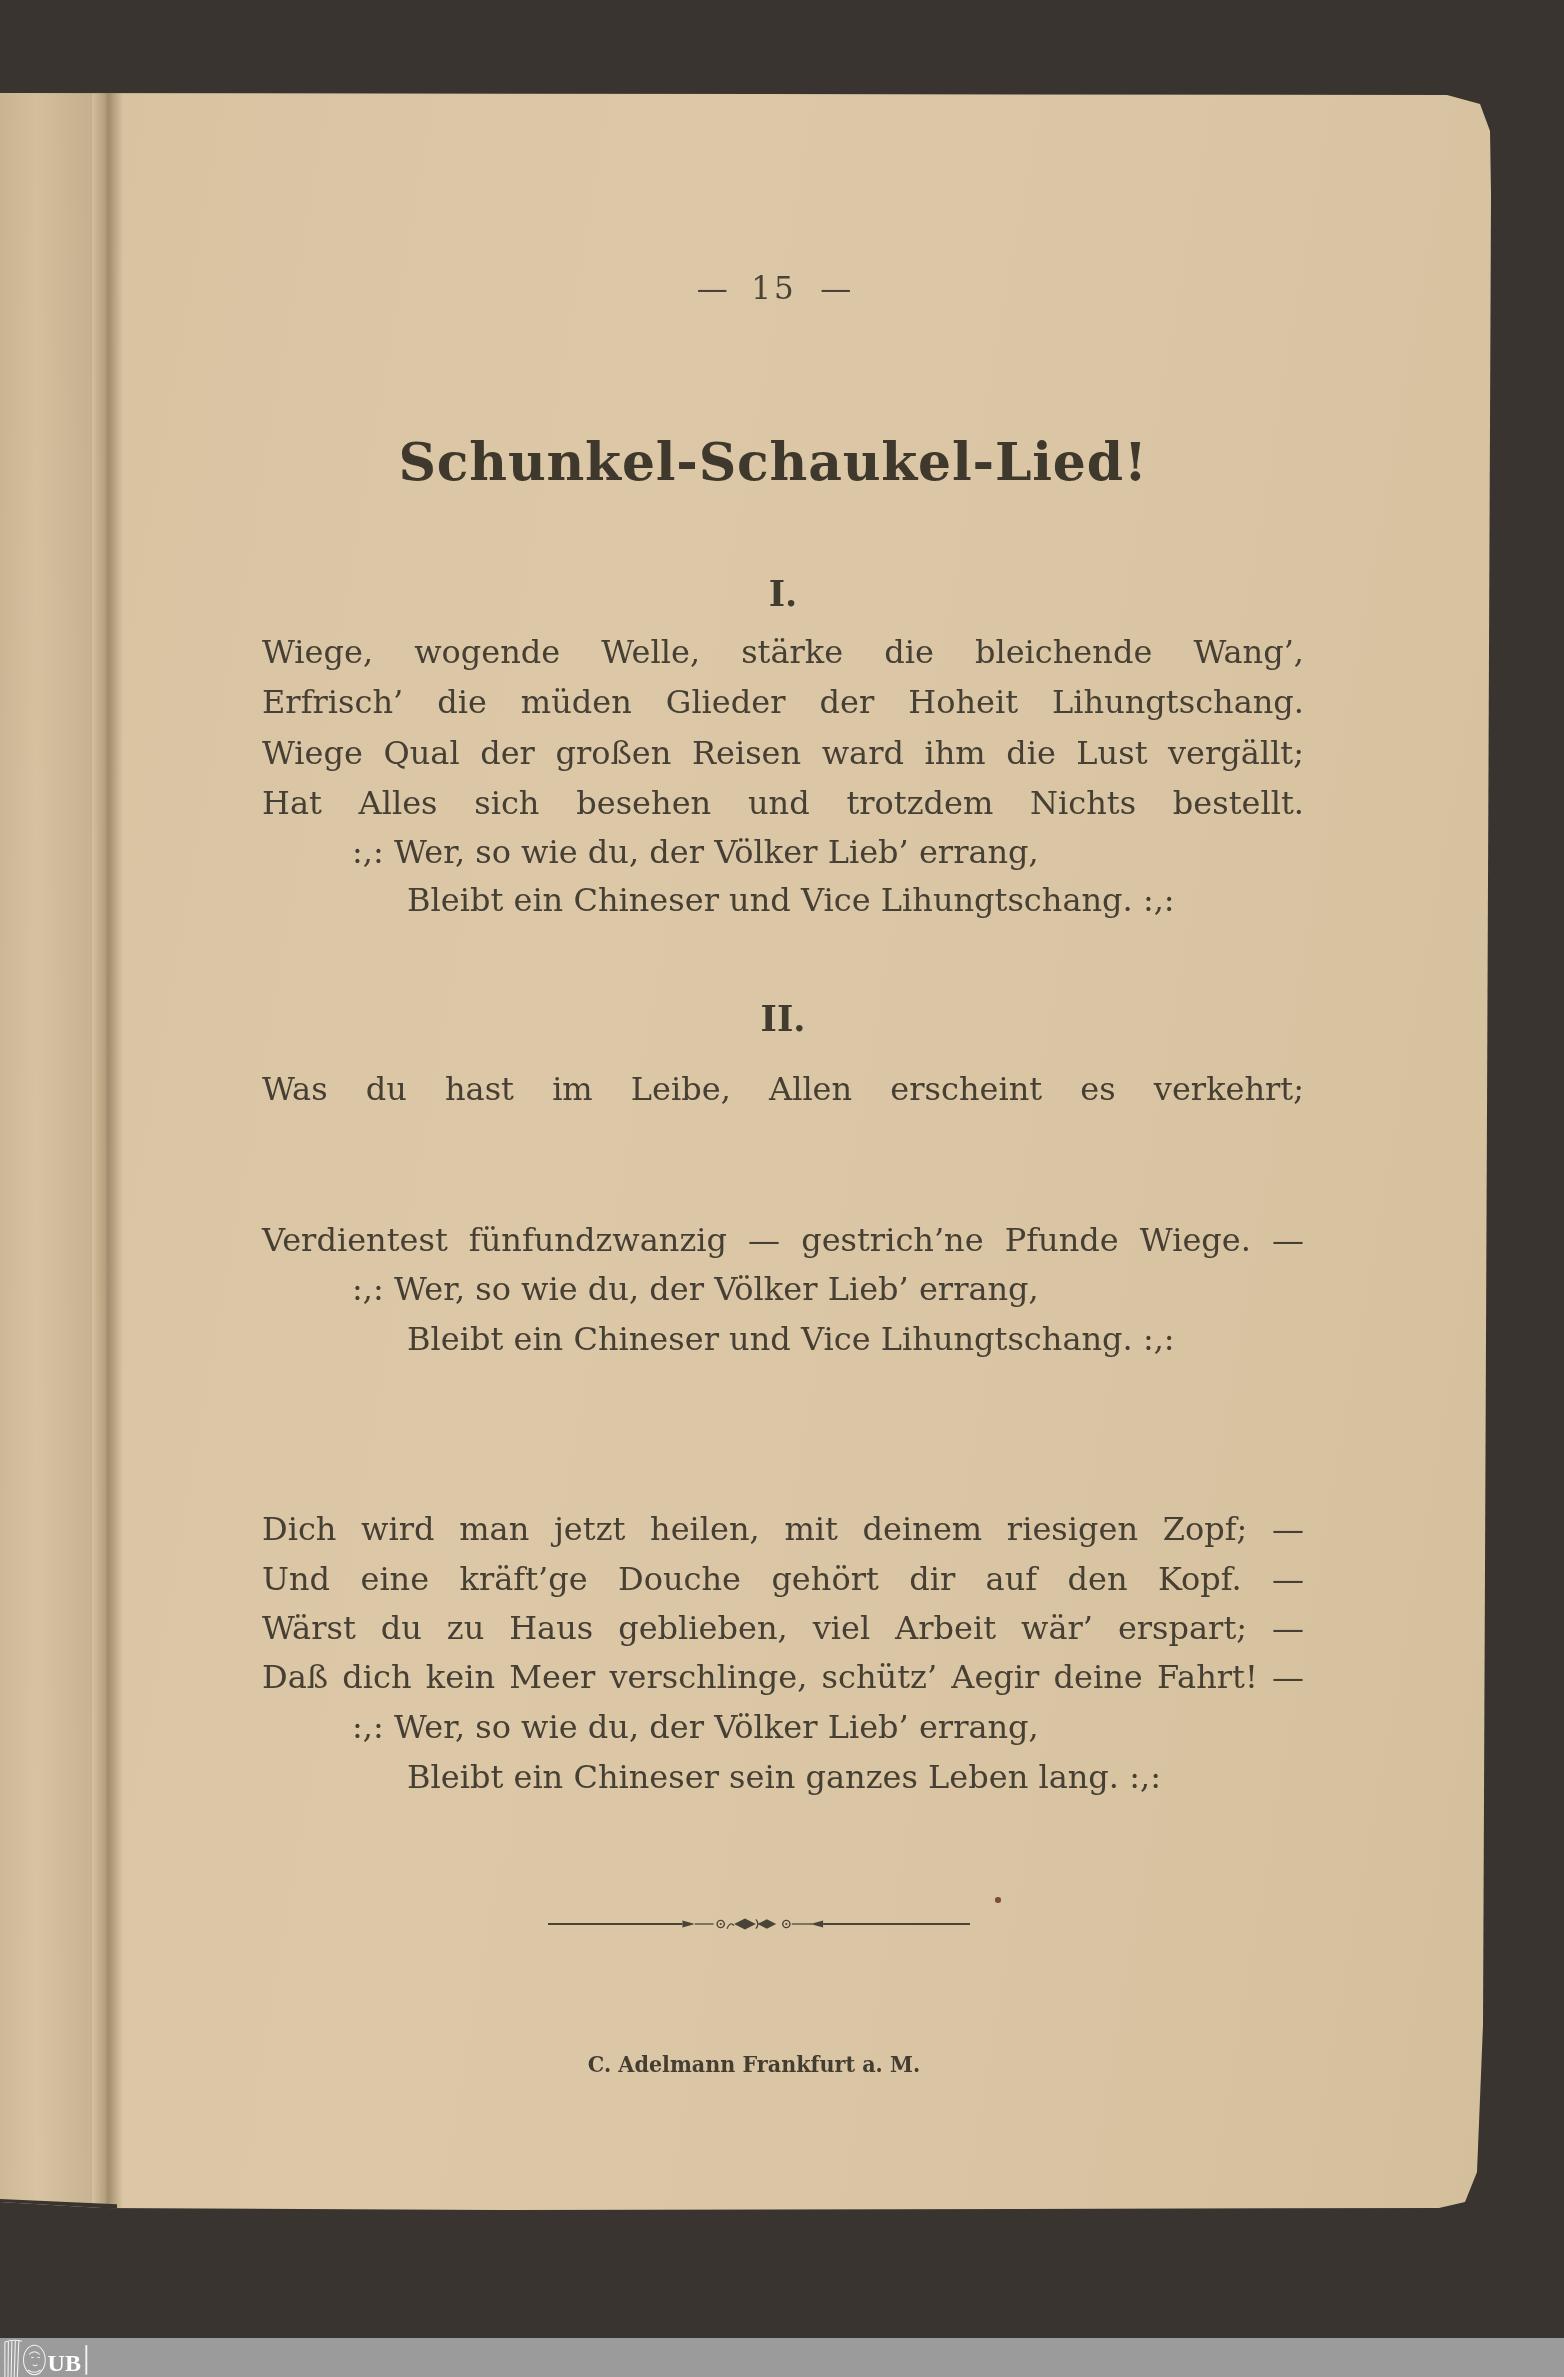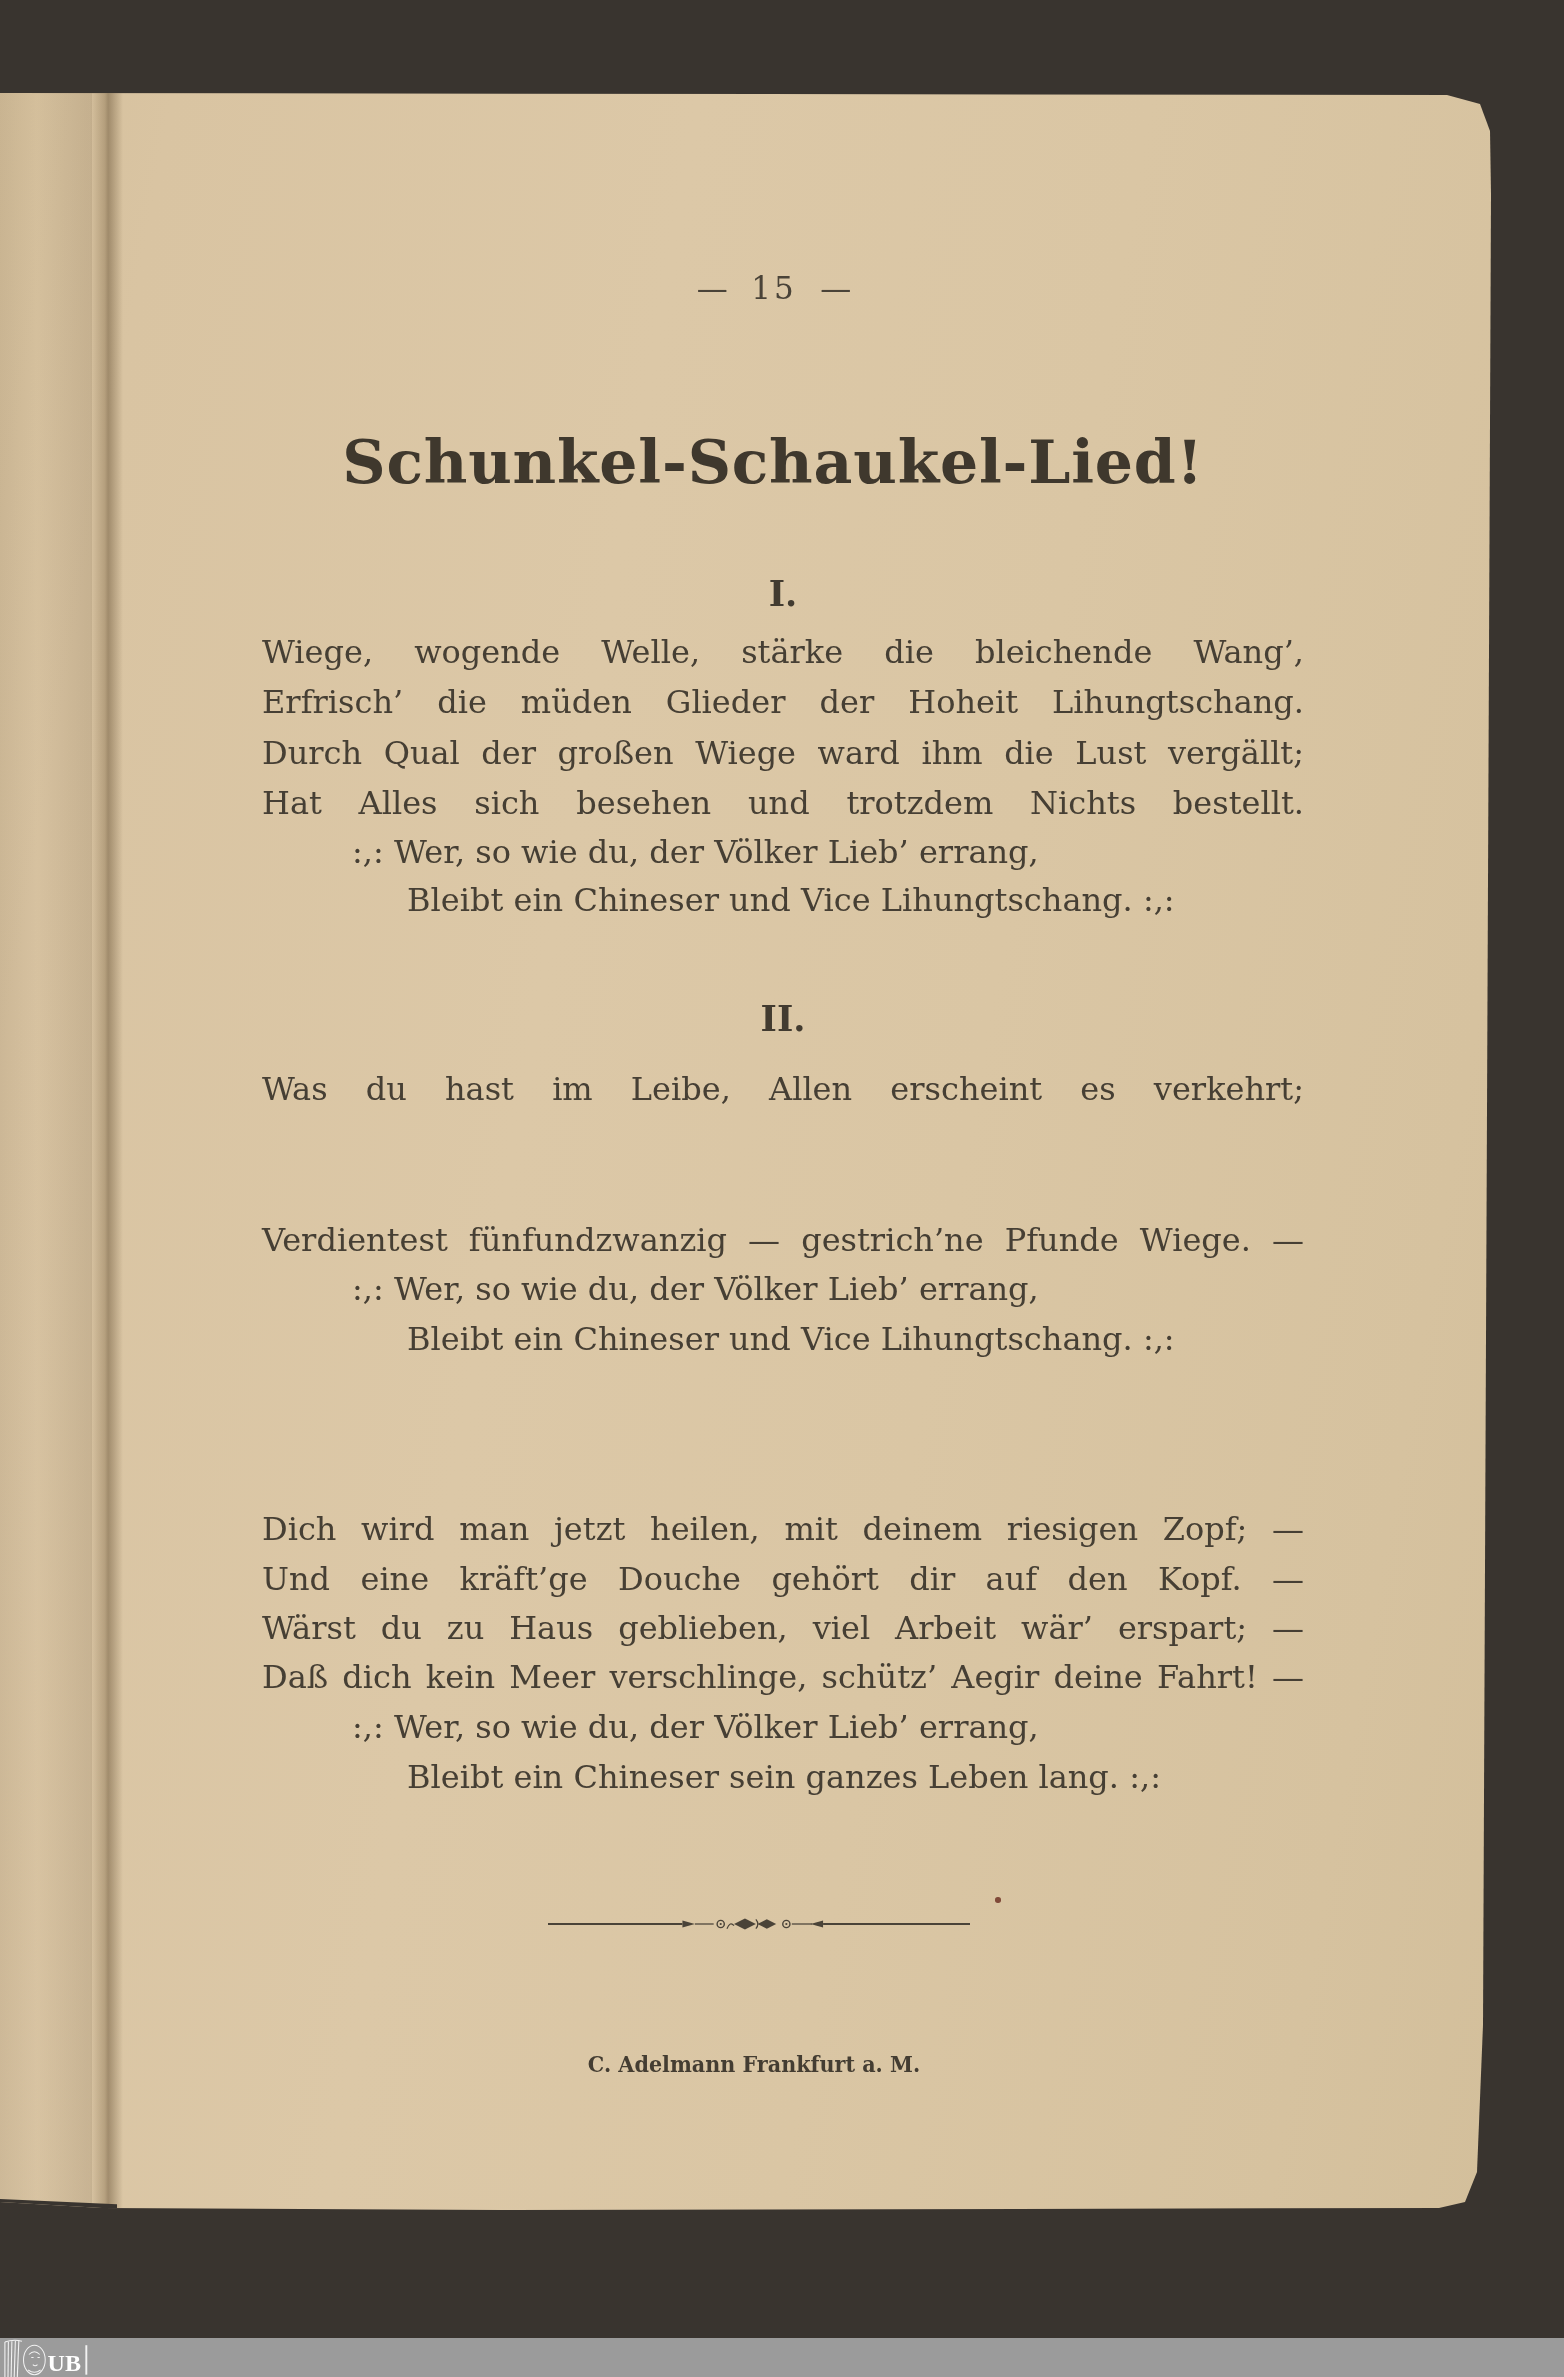--- a/index.html
+++ b/index.html
@@ -26,21 +26,21 @@
   }
   .sliver-step{
     position:absolute;left:0;top:2187px;width:117px;height:17px;background:#39342f;
     clip-path:polygon(0 30%,100% 60%,100% 100%,0 100%);
   }
   
   .row{position:absolute;color:#463f34;}
   .pagenum{left:254px;width:1040px;top:263px;text-align:center;font-size:31px;line-height:36px;color:#4a4338;}
   .pagenum .dash{letter-spacing:0;}
   .pagenum .num{margin:0 23.5px;letter-spacing:3.1px;}
-  .page-title{left:252px;width:1042px;top:419px;text-align:center;font-size:60px;line-height:72px;font-weight:bold;color:#3f382d;letter-spacing:0.8px;}
+  .page-title{left:252px;width:1042px;top:419px;text-align:center;font-size:52px;line-height:72px;font-weight:bold;color:#3f382d;letter-spacing:0.8px;}
   .stanza-heading{left:262px;width:1042px;text-align:center;font-size:35px;line-height:44px;font-weight:bold;color:#423b30;}
   .pline{left:262px;width:1042px;font-size:32px;line-height:50px;text-align:justify;text-align-last:justify;-moz-text-align-last:justify;}
   .rline{font-size:32px;line-height:50px;}
   .imprint{left:234px;width:1040px;top:2043px;text-align:center;font-size:23px;line-height:28px;font-weight:bold;color:#443d32;transform:scaleX(0.9);transform-origin:center;}
   .divider{position:absolute;left:548px;top:1906px;width:422px;height:22px;}
   .red-speck{position:absolute;left:995px;top:1890px;width:5.5px;height:5.5px;border-radius:50%;background:#703427;opacity:.85;}
   
   .footer-bar{position:absolute;left:0;top:2338px;width:1565px;height:40px;background:#9b9b9b;}
   .footer-logo{position:absolute;left:2.3px;top:2339px;width:88px;height:38px;}
 </style>
@@ -55,21 +55,21 @@
 
     <div class="row pagenum">
       <span class="dash">—</span><span class="num">15</span><span class="dash">—</span>
     </div>
 
     <div class="row page-title">Schunkel-Schaukel-Lied!</div>
 
     <div class="row stanza-heading" style="top:565px">I.</div>
     <div class="row pline" style="top:620px">Wiege, wogende Welle, stärke die bleichende Wang’,</div>
     <div class="row pline" style="top:670px">Erfrisch’ die müden Glieder der Hoheit Lihungtschang.</div>
-    <div class="row pline" style="top:721px">Durch Qual der großen Wiege ward ihm die Lust vergällt;</div>
+    <div class="row pline" style="top:721px">Wiege Qual der großen Reisen ward ihm die Lust vergällt;</div>
     <div class="row pline" style="top:771px">Hat Alles sich besehen und trotzdem Nichts bestellt.</div>
     <div class="row rline" style="top:820px;left:352px">:,: Wer, so wie du, der Völker Lieb’ errang,</div>
     <div class="row rline" style="top:868px;left:407px">Bleibt ein Chineser und Vice Lihungtschang. :,:</div>
 
     <div class="row stanza-heading" style="top:990px">II.</div>
     <div class="row pline" style="top:1057px">Was du hast im Leibe, Allen erscheint es verkehrt;</div>
     <div class="row pline" style="top:1208px">Verdientest fünfundzwanzig — gestrich’ne Pfunde Wiege. —</div>
     <div class="row rline" style="top:1257px;left:352px">:,: Wer, so wie du, der Völker Lieb’ errang,</div>
     <div class="row rline" style="top:1307px;left:407px">Bleibt ein Chineser und Vice Lihungtschang. :,:</div>
 

